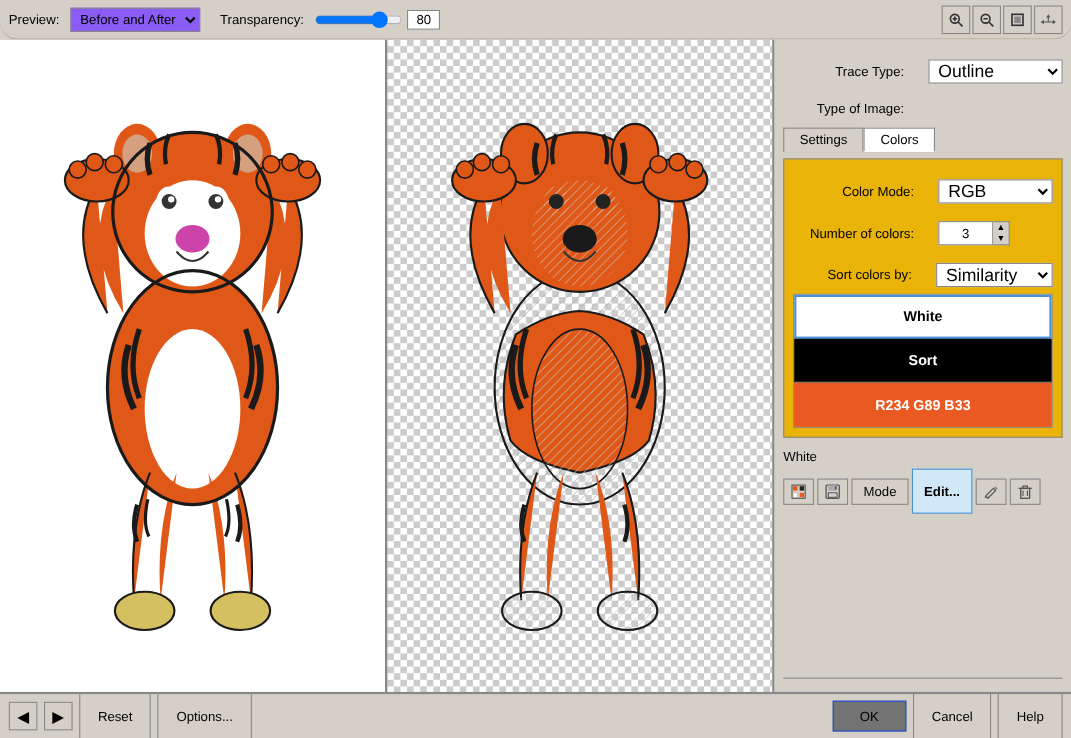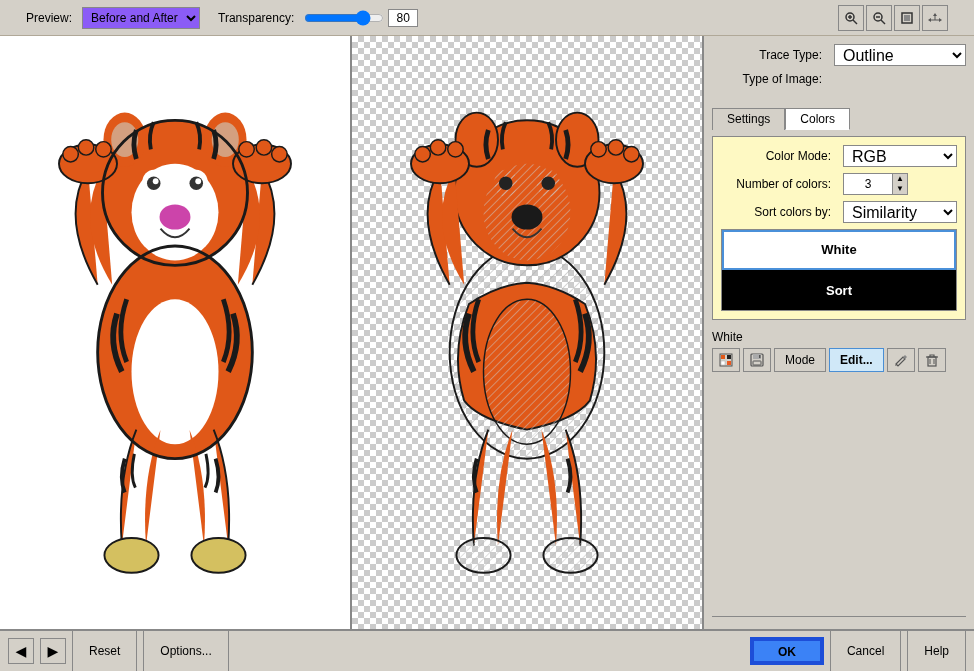--- a/index.html
+++ b/index.html
@@ -11,25 +11,26 @@
       height: 671px;
       overflow: hidden;
       display: flex;
       flex-direction: column;
     }
 
     
     .top-bar {
       display: flex;
       align-items: center;
-      padding: 5px 26px;
+      padding: 5px 8px;
       background: #d4d0c8;
       border-bottom: 1px solid #b0a898;
       gap: 10px;
       height: 36px;
+      border-radius: 16px;
     }
     .preview-label {
       font-size: 12px;
       color: #000;
       white-space: nowrap;
     }
     .select-box {
       height: 22px;
       font-size: 12px;
       background: #8b5cf6;
@@ -112,58 +113,59 @@
       width: 270px;
       background: #d4d0c8;
       display: flex;
       flex-direction: column;
       padding: 8px;
       gap: 6px;
     }
     .field-row {
       display: flex;
       align-items: center;
-      gap: 12px;
+      gap: 22px;
+      margin-top: 10px;
     }
     .field-label {
       font-size: 12px;
       color: #000;
       width: 110px;
       text-align: right;
     }
     .field-select {
       flex: 1;
       height: 22px;
       font-size: 16px;
       background: white;
       border: 1px solid #888;
       padding: 0 4px;
       cursor: pointer;
     }
 
     
     .tabs-container {
       display: flex;
-      margin-top: 16px;
+      margin-top: 4px;
     }
     .tab {
       padding: 3px 14px;
       border: 1px solid #888;
       background: #d4d0c8;
       cursor: pointer;
       font-size: 12px;
       border-bottom: none;
     }
     .tab.active {
       background: #fff;
       border-bottom: 1px solid #fff;
       z-index: 1;
     }
     .tab-content {
-      background: #fef9c3;
+      background: #eab308;
       border: 1px solid #888;
       padding: 8px;
       display: flex;
       flex-direction: column;
       gap: 6px;
     }
 
     
     .spinbox-container {
       display: flex;
@@ -249,21 +251,21 @@
     .merge-btn {
       padding: 2px 10px;
       height: 24px;
       background: #d4d0c8;
       border: 1px solid #888;
       cursor: pointer;
       font-size: 12px;
     }
     .edit-btn {
       padding: 2px 10px;
-      height: 24px;
+      height: 41px;
       background: #d0e8f8;
       border: 1px solid #4a8ed4;
       cursor: pointer;
       font-size: 12px;
       font-weight: bold;
     }
 
     
     .bottom-bar {
       display: flex;
@@ -288,25 +290,25 @@
       font-size: 12px;
     }
     .bottom-right {
       display: flex;
       gap: 6px;
       align-items: center;
     }
     .ok-btn {
       padding: 4px 24px;
       height: 28px;
-      background: #3b82f6;
-      border: 4px solid #1d4ed8;
-      cursor: pointer;
-      font-size: 12px;
-      font-weight: bold;
+      background: #737373;
+      border: 1px solid #1d4ed8;
+      cursor: pointer;
+      font-size: 12px;
+      font-weight: normal;
     }
     .nav-btn {
       width: 26px;
       height: 26px;
       background: #d4d0c8;
       border: 1px solid #888;
       cursor: pointer;
       display: flex;
       align-items: center;
       justify-content: center;
@@ -564,20 +566,23 @@
           <option>Hue</option>
         </select>
       </div>
 
       <div class="color-list">
         <div class="color-item selected" style="background-color:#ffffff; color:#000000;">
           <span>White</span>
         </div>
         <div class="color-item" style="background-color:#000000; color:#ffffff;">
           <span>Sort</span>
+        </div>
+        <div class="color-item" style="background-color:#ea5921; color:#ffffff;">
+          <span>R234 G89 B33</span>
         </div>
       </div>
     </div>
 
     <div class="color-info">
       <span class="color-info-label">White</span>
       <div class="color-actions">
         <button class="color-action-btn" title="Select from palette">
           <svg width="14" height="14" viewBox="0 0 14 14">
             <rect x="1" y="1" width="12" height="12" fill="none" stroke="#555" stroke-width="1"></rect>

